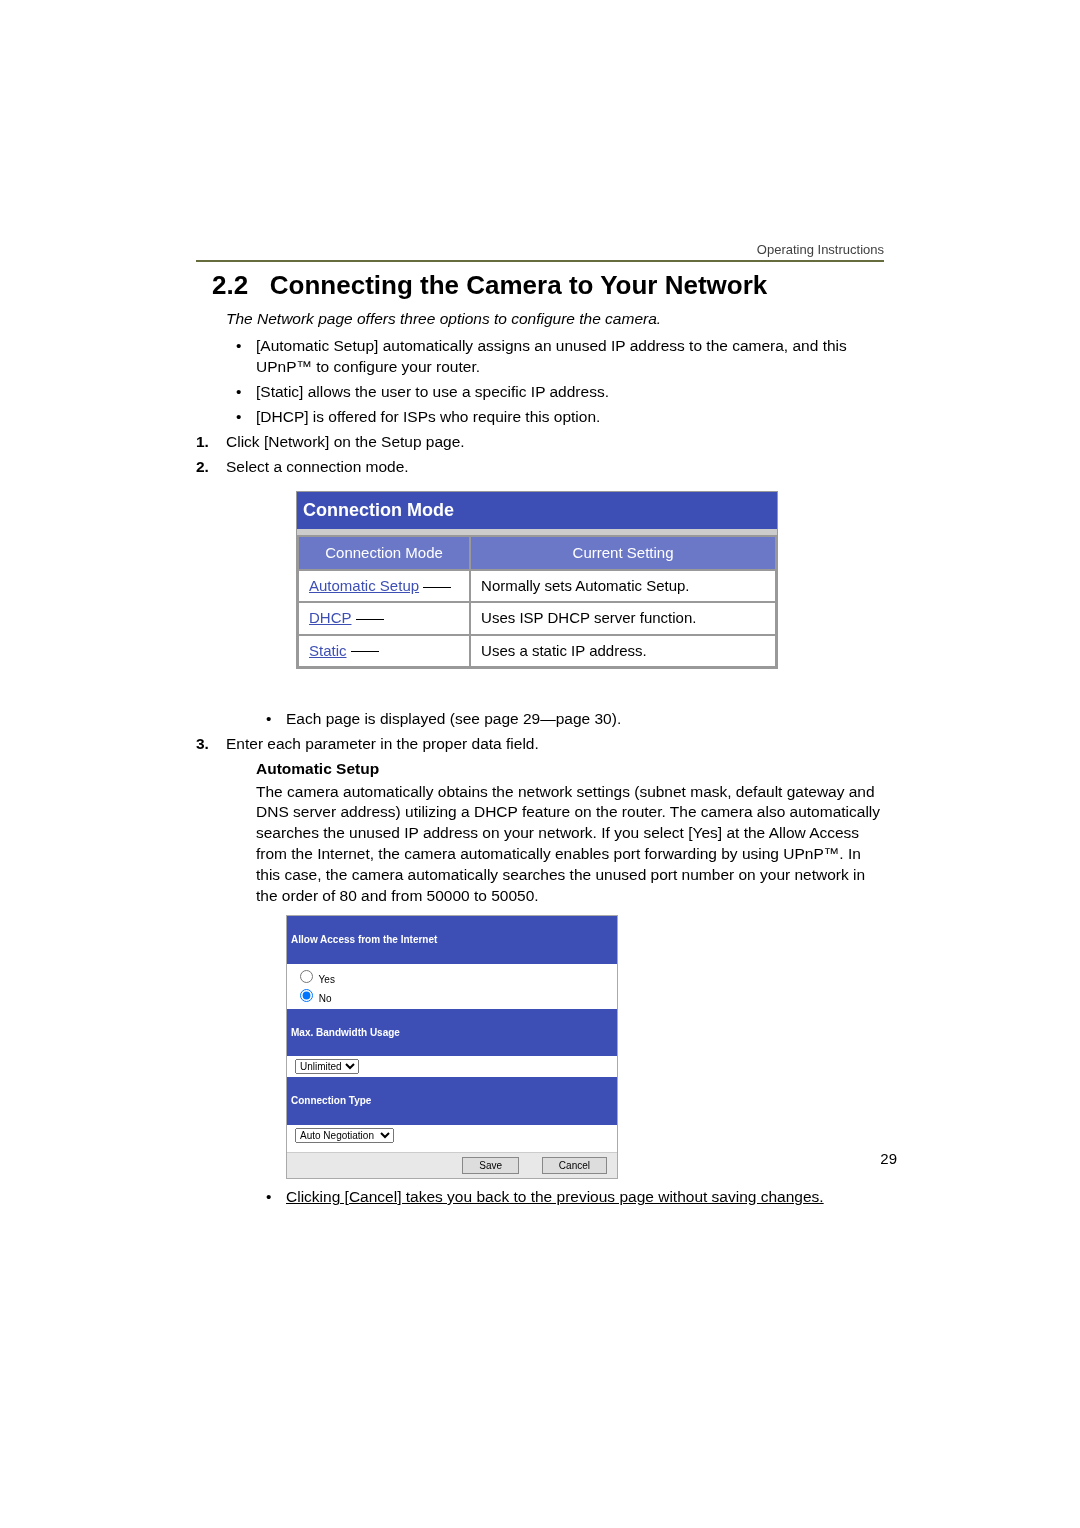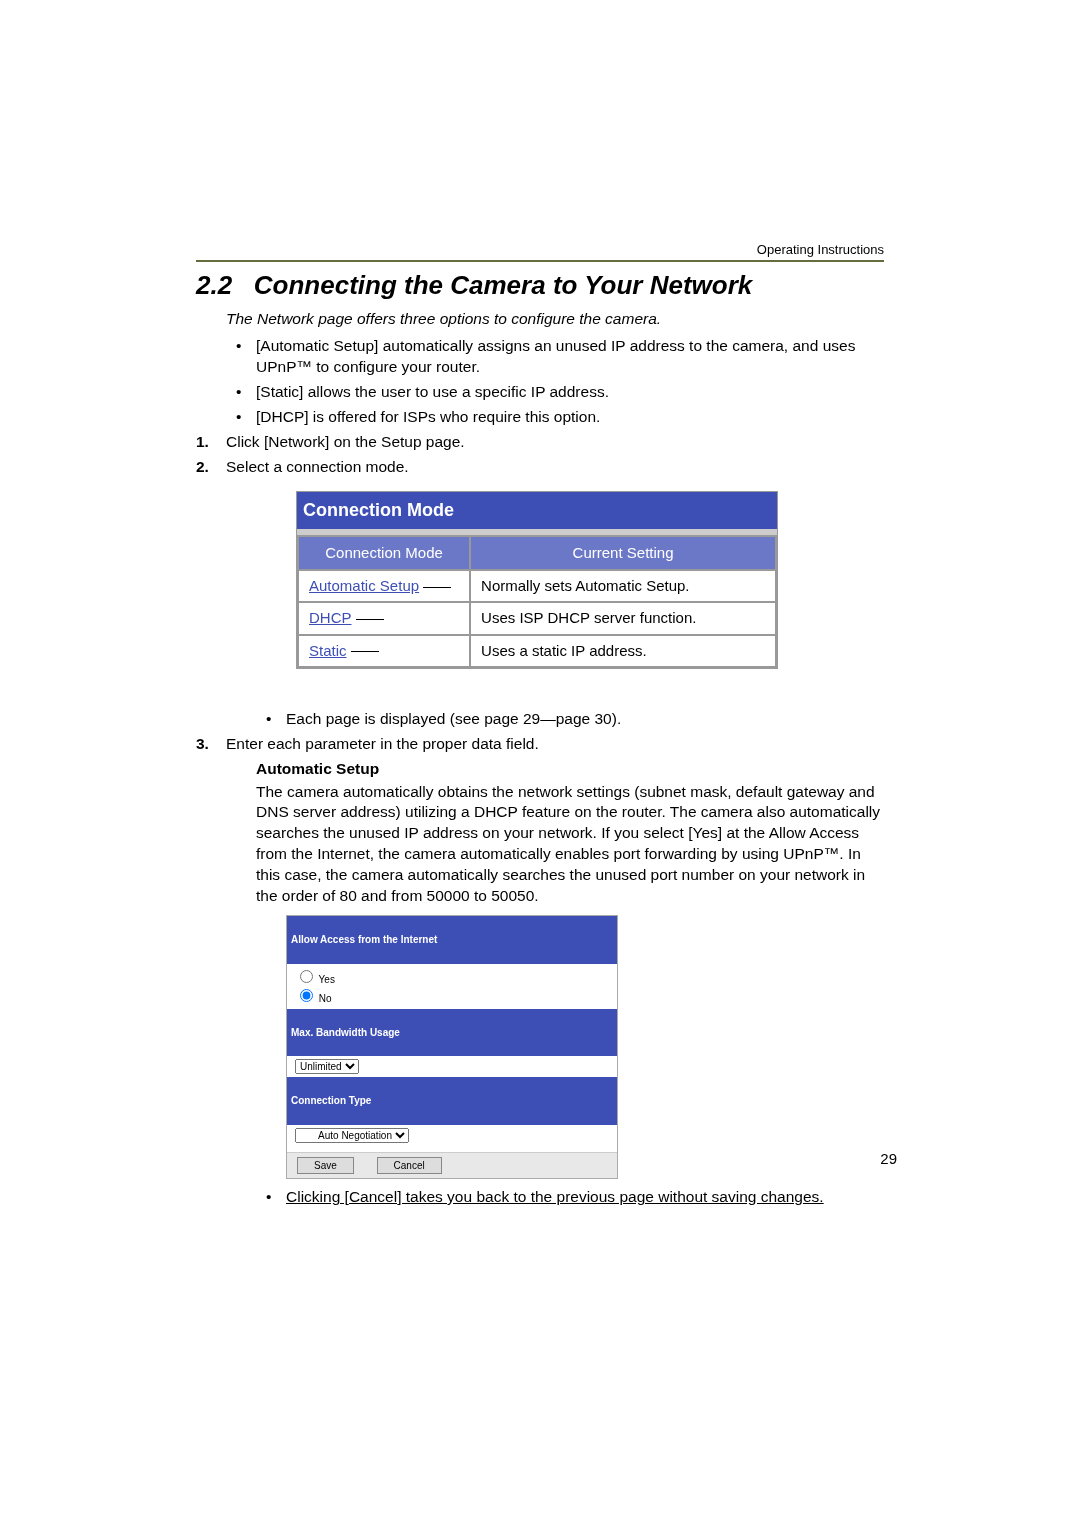--- a/index.html
+++ b/index.html
@@ -11,32 +11,31 @@
     box-sizing:border-box;
   }
   .content{
     position:absolute;
     left:196px;top:242px;
     width:688px;
   }
   .header-label{
     text-align:right;
     font-size:13px;
-    color:#000000;
+    color:#404040;
     margin-bottom:3px;
   }
   .topline{
     border-top:2px solid #666c3e;
     margin-bottom:8px;
   }
   .section-title{
     font-size:26px;
     font-weight:bold;
-    margin:0 0 8px 0;
-    font-style:italic;
+    margin:0 0 8px 16px;
   }
   .body{
     font-size:15.5px;
     line-height:1.35;
   }
   .intro{
     margin:0 0 6px 30px;
     font-style:italic;
   }
   ul.dots{
@@ -128,21 +127,21 @@
     background:#3d4fb5;color:#fff;font-weight:bold;
     padding:17px 4px;font-size:10px;
   }
   .form-fig .panelbody{
     padding:3px 8px;
   }
   .form-fig select{
     font-size:10px;
   }
   .form-fig .btnrow{
-    background:#e8e8e8;text-align:left;padding:4px 0;
+    background:#e8e8e8;text-align:right;padding:4px 0;
     border-top:1px solid #ccc;
   }
   .form-fig .btn{
     display:inline-block;
     border:1px solid #888;
     background:#ddd;
     padding:1px 16px;
     margin:0 10px;
     font-size:10px;
   }
@@ -161,21 +160,21 @@
     <div class="topline"></div>
 
     <h2 class="section-title">
       <span>2.2</span>&nbsp;&nbsp;&nbsp;<span>Connecting the Camera to Your Network</span>
     </h2>
 
     <div class="body">
       <p class="intro">The Network page offers three options to configure the camera.</p>
 
       <ul class="dots">
-        <li>[Automatic Setup] automatically assigns an unused IP address to the camera, and uses UPnP™ to configure your router.</li>
+        <li>[Automatic Setup] automatically assigns an unused IP address to the camera, and this UPnP™ to configure your router.</li>
         <li>[Static] allows the user to use a specific IP address.</li>
         <li>[DHCP] is offered for ISPs who require this option.</li>
       </ul>
 
       <ol class="steps">
         <li>
           <span class="stepnum">1.</span>
           <span>Click [Network] on the Setup page.</span>
         </li>
         <li>
@@ -224,21 +223,21 @@
               <div class="panelbody">
                 <label><input type="radio" name="aa" style=""> <span>Yes</span></label><br>
                 <label><input type="radio" name="aa" checked="" style=""> <span>No</span></label>
               </div>
               <div class="panelhead">Max. Bandwidth Usage</div>
               <div class="panelbody">
                 <select><option>Unlimited</option></select>
               </div>
               <div class="panelhead">Connection Type</div>
               <div class="panelbody">
-                <select style="width:114px;text-align:right;"><option>Auto Negotiation</option></select>
+                <select style="width:99px;"><option>Auto Negotiation</option></select>
               </div>
               <div style="height:6px;"></div>
               <div class="btnrow">
                 <span class="btn">Save</span>
                 <span class="btn">Cancel</span>
               </div>
             </div>
 
             <ul class="dots" style="margin-left:0;text-decoration:underline;">
               <li>Clicking [Cancel] takes you back to the previous page without saving changes.</li>

